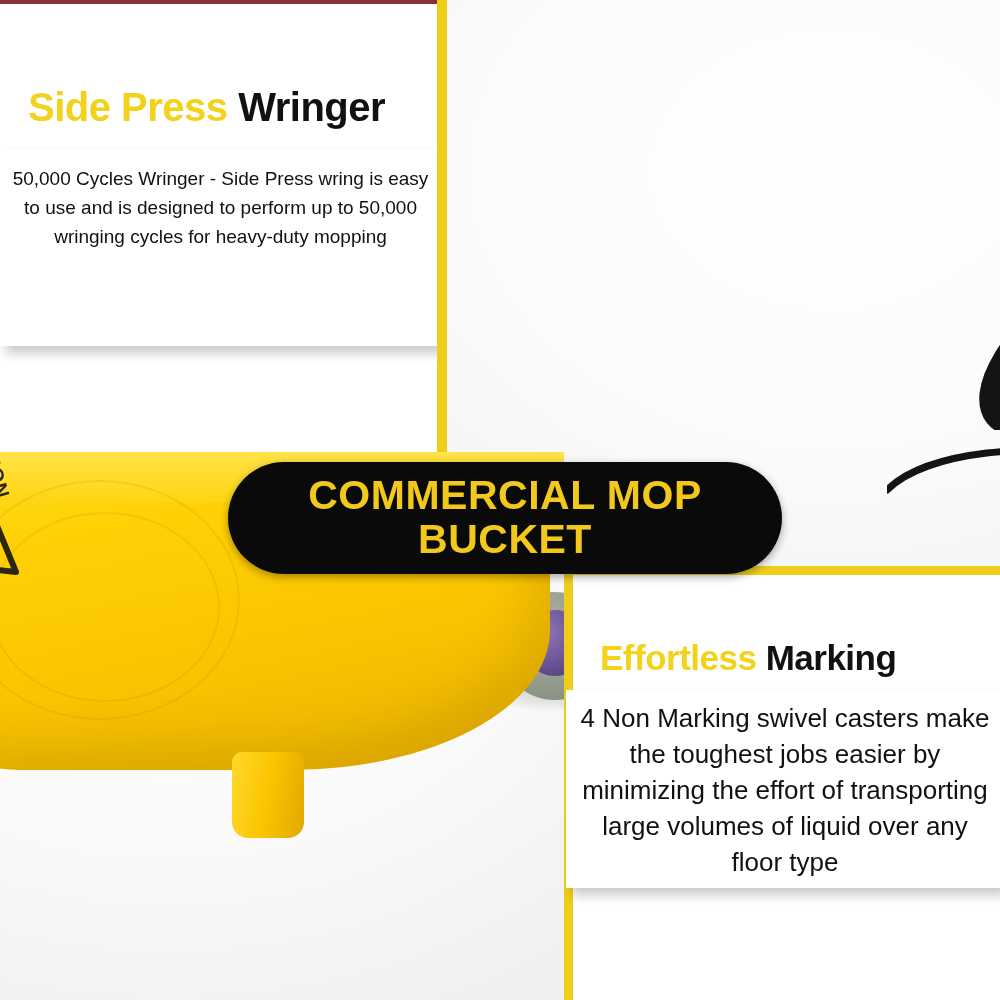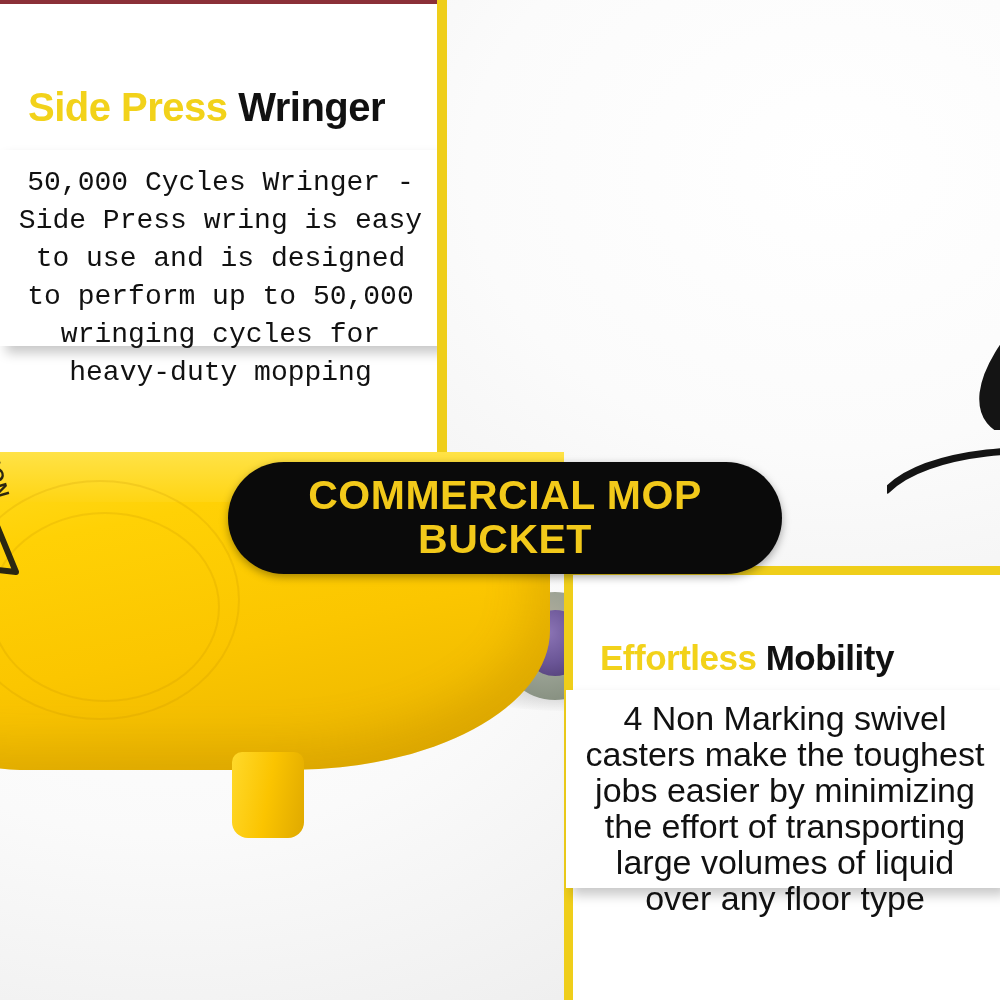--- a/index.html
+++ b/index.html
@@ -75,26 +75,26 @@
     position: absolute;
     background: #ffffff;
     box-shadow: 6px 7px 11px rgba(0,0,0,0.22);
     color: #111111;
     text-align: center;
     font-weight: 400;
   }
   #copy-wringer {
     left: 0px; top: 150px; width: 441px; height: 196px;
     padding: 14px 12px 10px 12px;
-    font-size: 28px; line-height: 38px; font-family: Liberation Mono, monospace;
+    font-size: 19px; line-height: 29px;
   }
   #copy-mobility {
     left: 566px; top: 690px; width: 434px; height: 198px;
     padding: 10px 10px 10px 14px;
-    font-size: 34px; line-height: 36px;
+    font-size: 26px; line-height: 36px;
   }
 
   
   #badge {
     position: absolute;
     left: 228px; top: 462px;
     width: 554px; height: 112px;
     background: #0a0a0a;
     border-radius: 56px;
     display: flex;
@@ -241,21 +241,21 @@
       </div>
 
       <div id="cs-stem"></div>
 
     </div>
   </div>
 
   <div class="quad" id="panel-br"></div>
 
   <div class="heading" id="heading-mobility">
-    <span class="accent">Effortless</span><span> Mobility</span>
+    <span class="accent">Effortless</span><span> Marking</span>
   </div>
 
   <div class="copy-card" id="copy-mobility">
     <span>4 Non Marking swivel casters make the toughest jobs easier by minimizing the effort of transporting large volumes of liquid over any floor type</span>
   </div>
 
   <div id="badge">
     <div id="badge-text">COMMERCIAL MOP
 BUCKET</div>
   </div>

